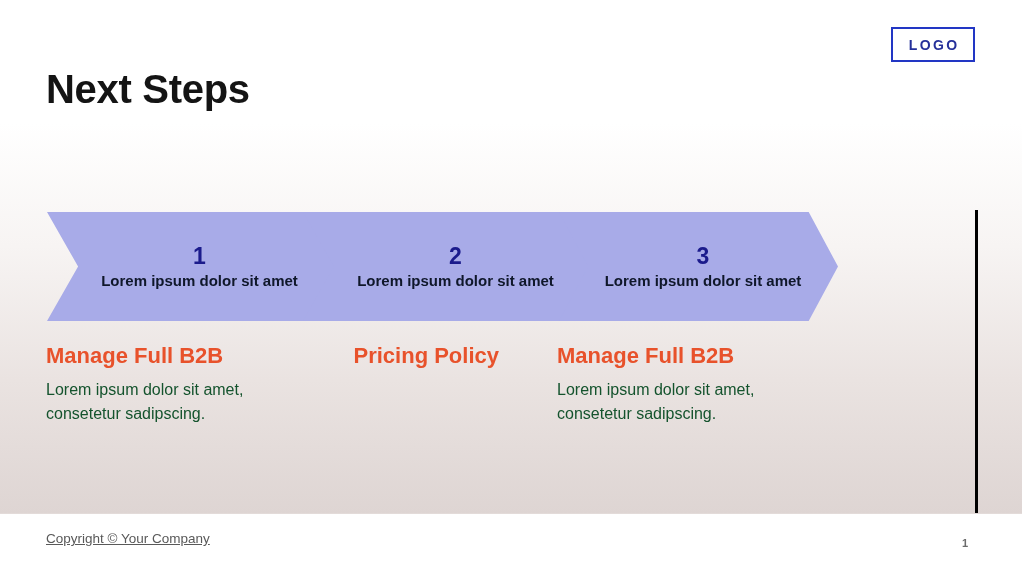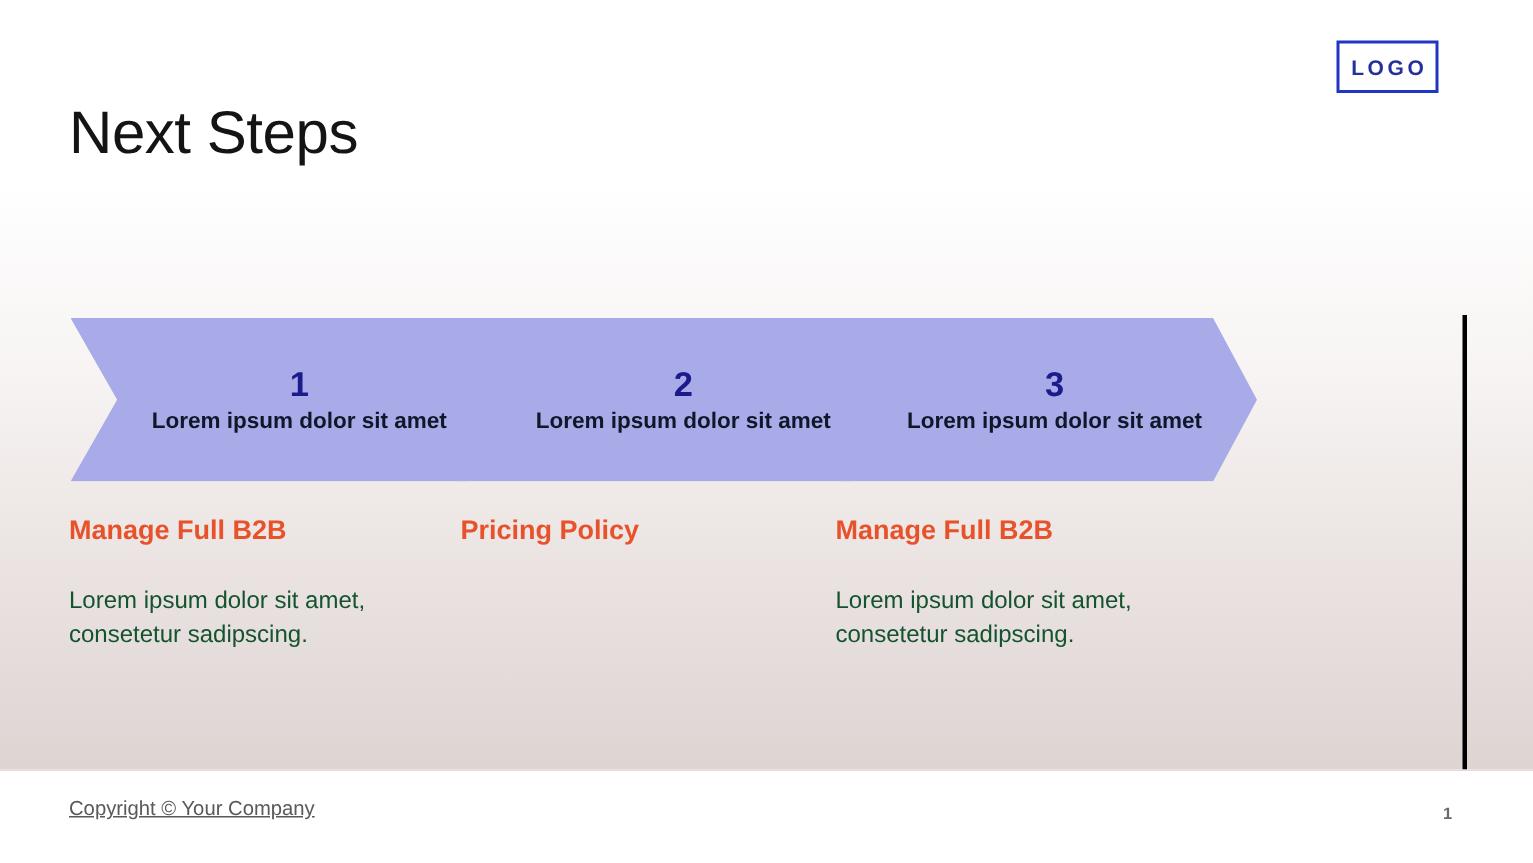--- a/index.html
+++ b/index.html
@@ -30,21 +30,21 @@
     width: 1022px;
     height: 513px;
     background: linear-gradient(to bottom, #ffffff 0%, #ffffff 24%, #f7f4f3 48%, #eae3e1 74%, #ded5d3 100%);
   }
 
   
   #logo-box {
     position: absolute;
     left: 891px;
     top: 27px;
-    width: 68px;
+    width: 84px;
     height: 35px;
     border: 2px solid #2236c4;
     background: #ffffff;
     display: flex;
     align-items: center;
     justify-content: center;
     box-sizing: border-box;
   }
   #logo-text {
     font-size: 14px;
@@ -54,21 +54,21 @@
     text-indent: 2.4px;
     font-family: "Liberation Sans", sans-serif;
   }
 
   
   #page-title {
     position: absolute;
     left: 46px;
     top: 66px;
     font-size: 40px;
-    font-weight: normal;
+    font-weight: bold;
     color: #141414;
     letter-spacing: -0.3px;
     line-height: 1.15;
     white-space: nowrap;
   }
 
   
   #vertical-rule {
     position: absolute;
     left: 975px;
@@ -131,29 +131,29 @@
     top: 343px;
     width: 800px;
     height: 120px;
   }
   .detail-col {
     position: absolute;
     top: 0;
     width: 215px;
   }
   #col-1 { left: 0px; }
-  #col-2 { left: 261px; }
+  #col-2 { left: 238px; text-align: right; }
   #col-3 { left: 511px; }
 
   .detail-heading {
-    font-size: 18px;
+    font-size: 22px;
     font-weight: bold;
     color: #e8522b;
     line-height: 1.2;
-    margin: 0 0 24px 0;
+    margin: 0 0 9px 0;
     white-space: nowrap;
   }
   .detail-body {
     font-size: 16px;
     color: #14532d;
     line-height: 1.48;
     margin: 0;
   }
 
   

